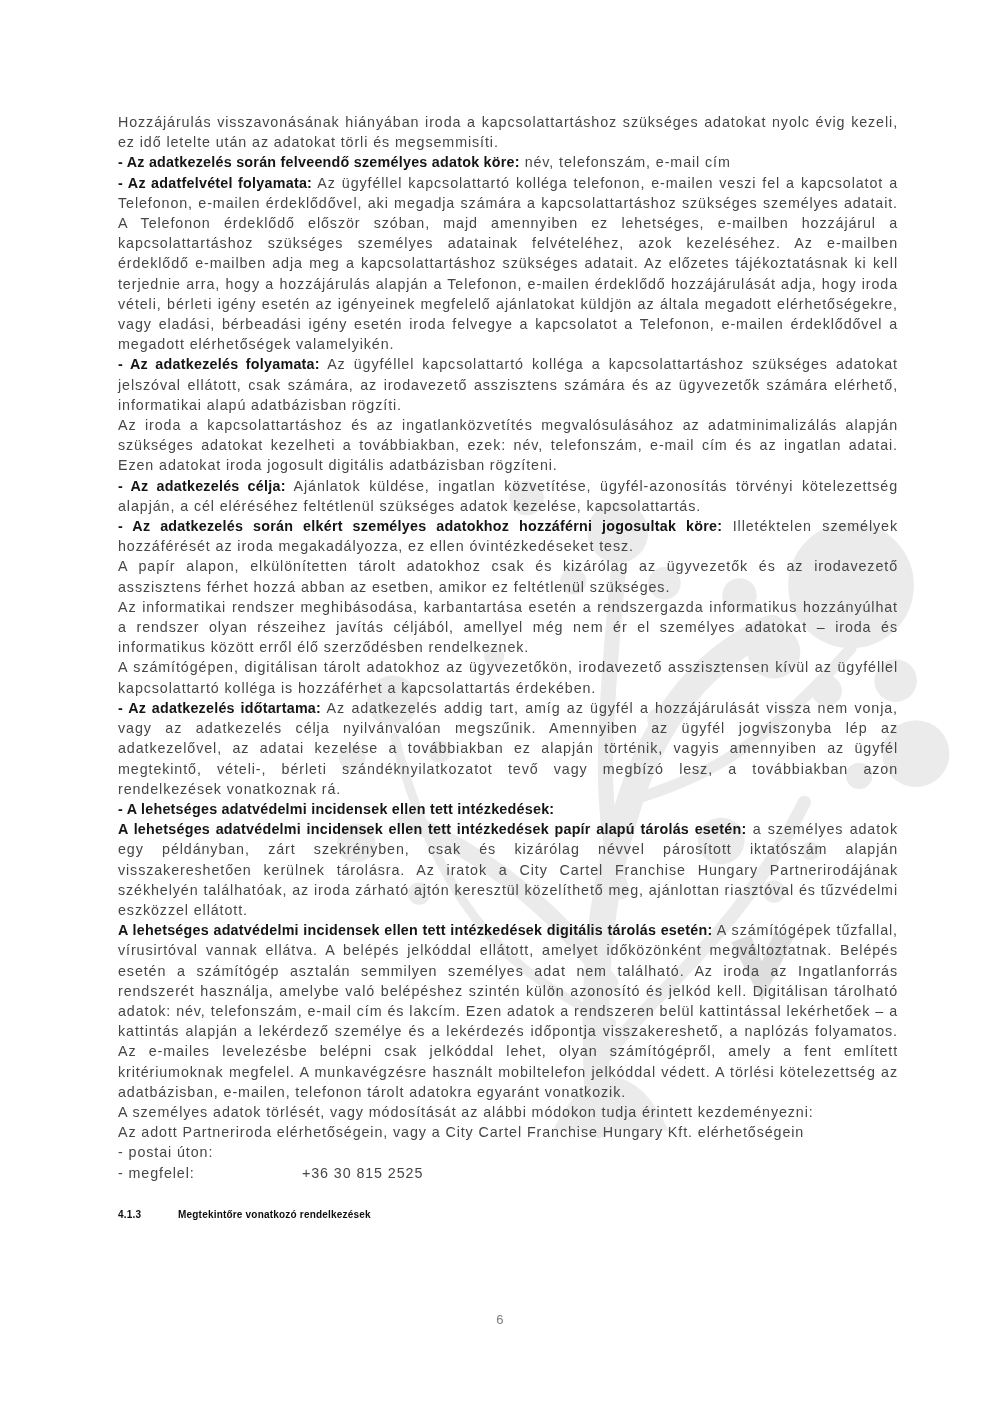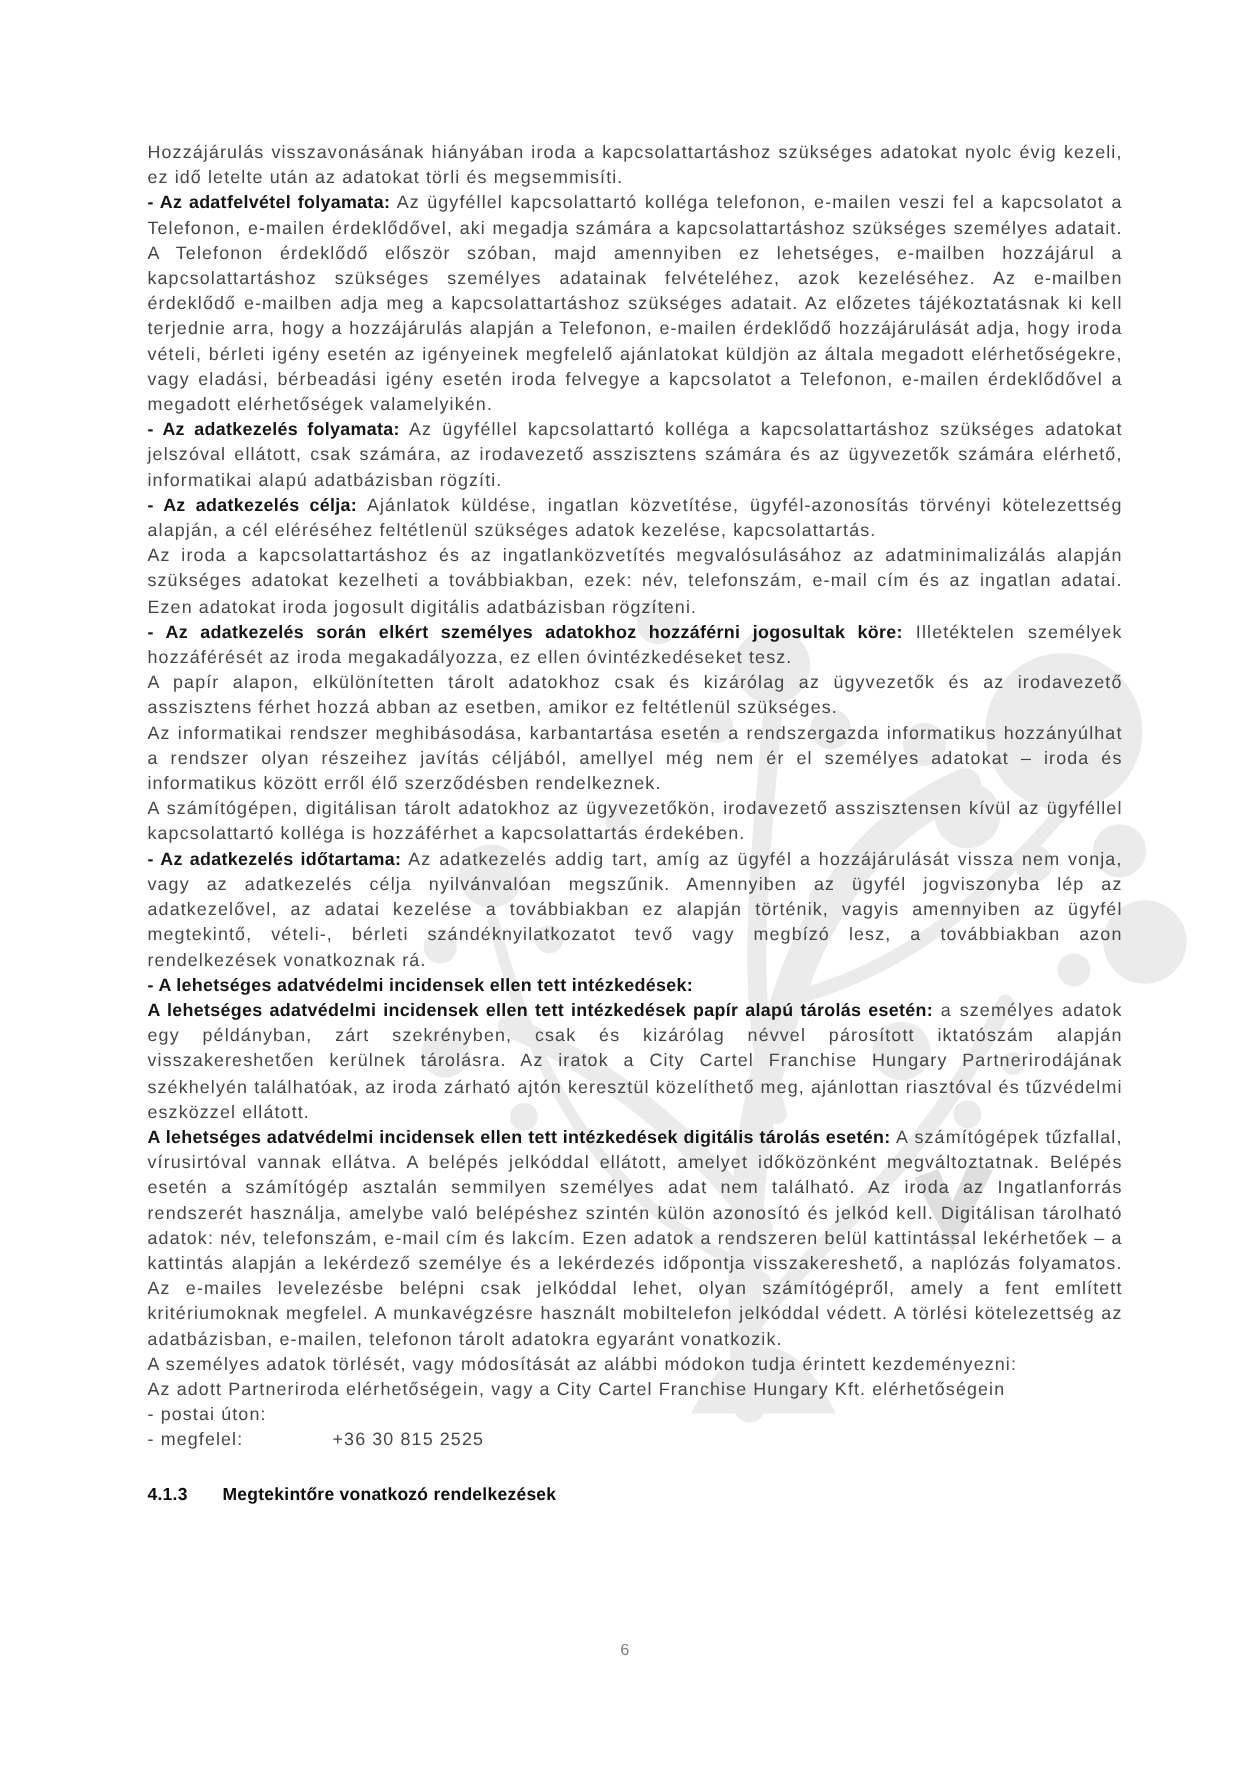--- a/index.html
+++ b/index.html
@@ -31,29 +31,29 @@
     line-height:20.2px;
     letter-spacing:0.9px;
     text-align:justify;
   }
   .para { margin:0; }
   .para strong {
     color:#151515;
     letter-spacing:0.25px;
   }
   .contacts { text-align:left; }
-  .contact-row { display:flex; text-align:left; }
+  .contact-row { display:flex; text-align:left;gap:36px; }
   .contact-label { flex:0 0 148px; width:148px; }
   .contact-value { flex:1 1 auto; }
   .section-heading {
     margin-top:22px;
     margin-bottom:5px;
     color:#0d0d0d;
     font-weight:bold;
-    font-size:14px;
+    font-size:10px;
     letter-spacing:0.2px;
     text-align:left;
   }
   .sec-num { display:inline-block; width:60px; }
   .footer {
     position:absolute;
     left:0; right:0;
     top:1312px;
     text-align:center;
     color:#7d7d7d;
@@ -99,24 +99,25 @@
       <path d="M312 600 C 240 560, 150 520, 98 318" stroke-width="9"></path>
       <path d="M330 380 C 400 360, 460 330, 548 230" stroke-width="11"></path>
     </g>
     <path d="M254 706 C 288 636, 336 636, 368 706 Z" fill="#ebebeb"></path>
     <path d="M430 520 l 30 58 l 32 -64 l -19 -5 l -13 30 l -11 -26 Z" fill="#dedede"></path>
   </svg>
 
   <div class="content">
 
     <p class="para"><strong></strong><span>Hozzájárulás visszavonásának hiányában iroda a kapcsolattartáshoz szükséges adatokat nyolc évig kezeli, ez idő letelte után az adatokat törli és megsemmisíti.</span></p>
+    <p class="para"><strong>- Az adatkezelés során felveendő személyes adatok köre:</strong><span> név, telefonszám, e-mail cím</span></p>
     <p class="para"><strong>- Az adatfelvétel folyamata:</strong><span> Az ügyféllel kapcsolattartó kolléga telefonon, e-mailen veszi fel a kapcsolatot a Telefonon, e-mailen érdeklődővel, aki megadja számára a kapcsolattartáshoz szükséges személyes adatait. A Telefonon érdeklődő először szóban, majd amennyiben ez lehetséges, e-mailben hozzájárul a kapcsolattartáshoz szükséges személyes adatainak felvételéhez, azok kezeléséhez. Az e-mailben érdeklődő e-mailben adja meg a kapcsolattartáshoz szükséges adatait. Az előzetes tájékoztatásnak ki kell terjednie arra, hogy a hozzájárulás alapján a Telefonon, e-mailen érdeklődő hozzájárulását adja, hogy iroda vételi, bérleti igény esetén az igényeinek megfelelő ajánlatokat küldjön az általa megadott elérhetőségekre, vagy eladási, bérbeadási igény esetén iroda felvegye a kapcsolatot a Telefonon, e-mailen érdeklődővel a megadott elérhetőségek valamelyikén.</span></p>
     <p class="para"><strong>- Az adatkezelés folyamata:</strong><span> Az ügyféllel kapcsolattartó kolléga a kapcsolattartáshoz szükséges adatokat jelszóval ellátott, csak számára, az irodavezető asszisztens számára és az ügyvezetők számára elérhető, informatikai alapú adatbázisban rögzíti.</span></p>
+    <p class="para"><strong></strong><span>Az iroda a kapcsolattartáshoz és az ingatlanközvetítés megvalósulásához az adatminimalizálás alapján szükséges adatokat kezelheti a továbbiakban, ezek: név, telefonszám, e-mail cím és az ingatlan adatai. Ezen adatokat iroda jogosult digitális adatbázisban rögzíteni.</span></p>
     <p class="para"><strong>- Az adatkezelés célja:</strong><span> Ajánlatok küldése, ingatlan közvetítése, ügyfél-azonosítás törvényi kötelezettség alapján, a cél eléréséhez feltétlenül szükséges adatok kezelése, kapcsolattartás.</span></p>
-    <p class="para"><strong></strong><span>Az iroda a kapcsolattartáshoz és az ingatlanközvetítés megvalósulásához az adatminimalizálás alapján szükséges adatokat kezelheti a továbbiakban, ezek: név, telefonszám, e-mail cím és az ingatlan adatai. Ezen adatokat iroda jogosult digitális adatbázisban rögzíteni.</span></p>
     <p class="para"><strong>- Az adatkezelés során elkért személyes adatokhoz hozzáférni jogosultak köre:</strong><span> Illetéktelen személyek hozzáférését az iroda megakadályozza, ez ellen óvintézkedéseket tesz.</span></p>
     <p class="para"><strong></strong><span>A papír alapon, elkülönítetten tárolt adatokhoz csak és kizárólag az ügyvezetők és az irodavezető asszisztens férhet hozzá abban az esetben, amikor ez feltétlenül szükséges.</span></p>
     <p class="para"><strong></strong><span>Az informatikai rendszer meghibásodása, karbantartása esetén a rendszergazda informatikus hozzányúlhat a rendszer olyan részeihez javítás céljából, amellyel még nem ér el személyes adatokat – iroda és informatikus között erről élő szerződésben rendelkeznek.</span></p>
     <p class="para"><strong></strong><span>A számítógépen, digitálisan tárolt adatokhoz az ügyvezetőkön, irodavezető asszisztensen kívül az ügyféllel kapcsolattartó kolléga is hozzáférhet a kapcsolattartás érdekében.</span></p>
     <p class="para"><strong>- Az adatkezelés időtartama:</strong><span> Az adatkezelés addig tart, amíg az ügyfél a hozzájárulását vissza nem vonja, vagy az adatkezelés célja nyilvánvalóan megszűnik. Amennyiben az ügyfél jogviszonyba lép az adatkezelővel, az adatai kezelése a továbbiakban ez alapján történik, vagyis amennyiben az ügyfél megtekintő, vételi-, bérleti szándéknyilatkozatot tevő vagy megbízó lesz, a továbbiakban azon rendelkezések vonatkoznak rá.</span></p>
     <p class="para"><strong>- A lehetséges adatvédelmi incidensek ellen tett intézkedések:</strong><span></span></p>
     <p class="para"><strong>A lehetséges adatvédelmi incidensek ellen tett intézkedések papír alapú tárolás esetén:</strong><span> a személyes adatok egy példányban, zárt szekrényben, csak és kizárólag névvel párosított iktatószám alapján visszakereshetően kerülnek tárolásra. Az iratok a City Cartel Franchise Hungary Partnerirodájának székhelyén találhatóak, az iroda zárható ajtón keresztül közelíthető meg, ajánlottan riasztóval és tűzvédelmi eszközzel ellátott.</span></p>
     <p class="para"><strong>A lehetséges adatvédelmi incidensek ellen tett intézkedések digitális tárolás esetén:</strong><span> A számítógépek tűzfallal, vírusirtóval vannak ellátva. A belépés jelkóddal ellátott, amelyet időközönként megváltoztatnak. Belépés esetén a számítógép asztalán semmilyen személyes adat nem található. Az iroda az Ingatlanforrás rendszerét használja, amelybe való belépéshez szintén külön azonosító és jelkód kell. Digitálisan tárolható adatok: név, telefonszám, e-mail cím és lakcím. Ezen adatok a rendszeren belül kattintással lekérhetőek – a kattintás alapján a lekérdező személye és a lekérdezés időpontja visszakereshető, a naplózás folyamatos. Az e-mailes levelezésbe belépni csak jelkóddal lehet, olyan számítógépről, amely a fent említett kritériumoknak megfelel. A munkavégzésre használt mobiltelefon jelkóddal védett. A törlési kötelezettség az adatbázisban, e-mailen, telefonon tárolt adatokra egyaránt vonatkozik.</span></p>
     <p class="para"><strong></strong><span>A személyes adatok törlését, vagy módosítását az alábbi módokon tudja érintett kezdeményezni:</span></p>
     <p class="para"><strong></strong><span>Az adott Partneriroda elérhetőségein, vagy a City Cartel Franchise Hungary Kft. elérhetőségein</span></p>

